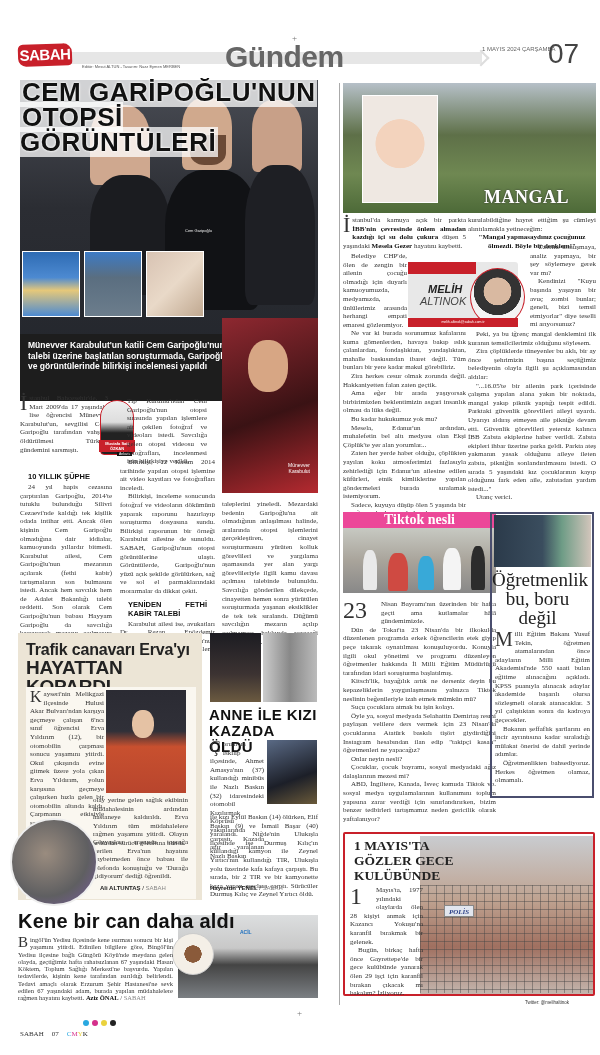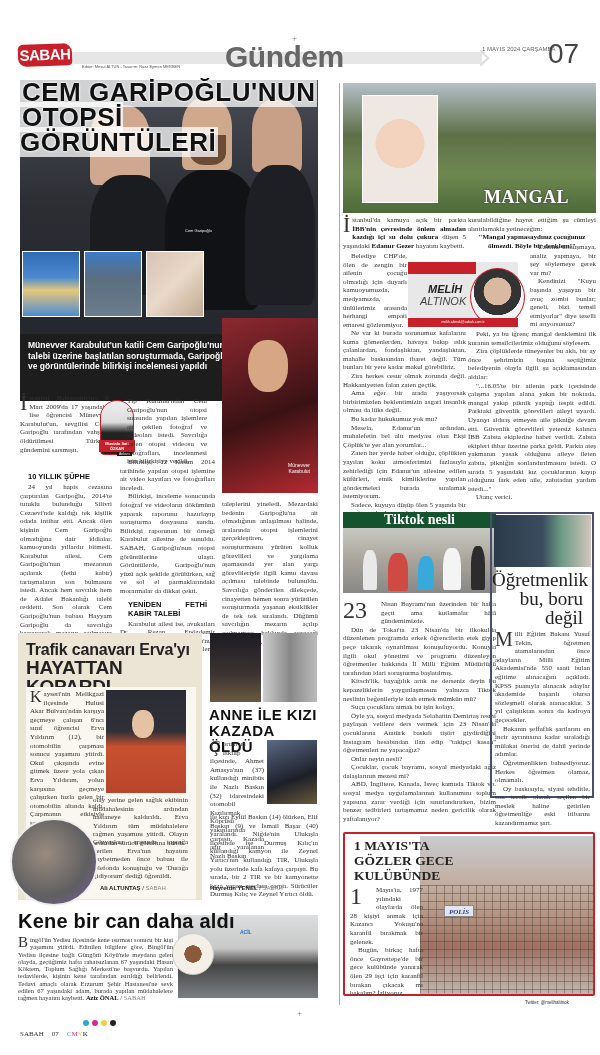--- a/index.html
+++ b/index.html
@@ -55,29 +55,29 @@
 #m-col2c{left:468px;top:330px;width:128px}
 #melih-box{left:408px;top:262px;width:110px;height:56px;background:#e8e8e8;border-radius:3px}
 #melih-red{left:408px;top:262px;width:68px;height:12px;background:#c8202a}
 #melih-name1{left:428px;top:283px;font:italic bold 11px "Liberation Sans",sans-serif;color:#222}
 #melih-name2{left:420px;top:295px;font:italic 11px "Liberation Sans",sans-serif;color:#444}
 #melih-mail{left:408px;top:318px;width:110px;height:9px;background:#c8202a;color:#fff;font:3.5px/9px "Liberation Sans",sans-serif;text-align:center}
 #melih-face{left:470px;top:268px;width:55px;height:58px;border-radius:50%;border:1.5px solid #c8202a;background:radial-gradient(circle at 50% 40%,#d9b9a1 0 32%,#333 33% 55%,#f4f4f4 56%)}
 #left-rule{left:339px;top:83px;width:1px;height:922px;background:#aaa}
 
 
-#tt-head{left:343px;top:512px;width:153px;height:16px;background:#14532d;color:#fff;font:bold 14px/16px "Liberation Serif",serif;text-align:center}
+#tt-head{left:343px;top:512px;width:153px;height:16px;background:#ec4899;color:#fff;font:bold 14px/16px "Liberation Serif",serif;text-align:center}
 #tt-photo{left:343px;top:528px;width:153px;height:65px;background:linear-gradient(180deg,#c7c9c2 0%,#a9a49b 50%,#888 100%)}
 #tt-text{left:343px;top:600px;width:153px}
 .bignum{float:left;font:24px/20px "Liberation Serif",serif;margin-right:14px;color:#333}
 
 
 #teach-box{left:490px;top:512px;width:104px;height:286px;border:2px solid #4a4e6e}
 #teach-photo{left:494px;top:515px;width:97px;height:52px;background:linear-gradient(90deg,#2b3a4a 0%,#3a4d5e 50%,#6e9c86 70%,#d2c5bb 100%)}
-#teach-h{left:492px;top:570px;width:91px;font:19px/19px "Liberation Serif",serif;color:#222;text-align:right}
+#teach-h{left:492px;top:570px;width:91px;font:19px/19px "Liberation Serif",serif;color:#222;text-align:center}
 #teach-text{left:495px;top:630px;width:95px}
 
 
 #may-box{left:343px;top:832px;width:252px;height:164px;border:2px solid #c8202a;border-radius:2px}
 #may-photo{left:420px;top:836px;width:173px;height:158px;background:linear-gradient(180deg,#c9ccd0 0%,#bfa391 40%,#a07060 70%,#c4b6ae 100%)}
 #may-fence{left:420px;top:885px;width:173px;height:108px;background-image:linear-gradient(90deg,rgba(70,70,70,.45) 1px,transparent 1px),linear-gradient(rgba(70,70,70,.45) 1px,transparent 1px);background-size:8px 8px}
 #may-polis{left:444px;top:905px;width:30px;height:12px;background:#e2e6ee;color:#2a3f87;font:italic bold 7px/12px "Liberation Serif",serif;text-align:center;border:1px solid #888}
 #may-h{left:354px;top:838px;font:bold 13.5px/15px "Liberation Serif",serif;color:#222}
 #may-text{left:350px;top:886px;width:73px}
 #twitter{left:525px;top:1000px;font:4.5px "Liberation Sans",sans-serif;color:#333}
@@ -167,21 +167,21 @@
   <div class="sub">YENİDEN FETHİ KABİR TALEBİ</div>
   <p class="ind">Karabulut ailesi ise, avukatları Dr. Rezan Epözdemir aracılığıyla, Garipoğlu'nun mezarında fethi kabir işlemi yapılması</p>
 </div>
 <div class="abs body-text" id="col3">taleplerini yineledi. Mezardaki bedenin Garipoğlu'na ait olmadığının anlaşılması halinde, aralarında otopsi işlemlerini gerçekleştiren, cinayet soruşturmasını yürüten kolluk görevlileri ve yargılama aşamasında yer alan yargı görevlileriyle ilgili kamu davası açılması talebinde bulunuldu. Savcılığa gönderilen dilekçede, cinayetten hemen sonra yürütülen soruşturmada yaşanan eksiklikler de tek tek sıralandı. Düğümü savcılığın mezarın açılıp açılmaması hakkında vereceği karar çözecek.</div>
 
 <div class="abs" id="left-rule"></div>
 <div class="abs" id="mangal-photo"></div>
 <div class="abs" id="kid"></div>
 <div class="abs" id="mangal-title">MANGAL</div>
 <div class="abs body-text" id="m-col1">
-  <span class="dropcap">İ</span><span>stanbul'da kamuya açık bir parkta </span><b>İBB'nin çevresinde önlem almadan kazdığı içi su dolu çukura</b><span> düşen 5 yaşındaki </span><b>Edanur Gezer</b><span> hayatını kaybetti.</span>
+  <span class="dropcap">İ</span><span>stanbul'da kamuya açık bir parkta </span><b>İBB'nin çevresinde önlem almadan kazdığı içi su dolu çukura</b><span> düşen 5 yaşındaki </span><b>Mesela Gezer</b><span> hayatını kaybetti.</span>
 </div>
 <div class="abs body-text" id="m-col1b" style="top:252px">
   <p class="ind">Belediye CHP'de, ölen de zengin bir ailenin çocuğu olmadığı için duyarlı kamuoyumuzda, medyamızda, ünlülerimiz arasında herhangi empati emaresi gözlenmiyor.</p>
 </div>
 <div class="abs body-text" id="m-col1c">
   <p class="ind">Ne var ki burada sorunumuz kafalarını kuma gömenlerden, havaya bakıp ıslık çalanlardan, fondaşlıktan, yandaşlıktan, mahalle baskısından ibaret değil. Tüm bunları bir yere kadar makul görebiliriz.</p>
   <p class="ind">Zira herkes cesur olmak zorunda değil. Hakkaniyetten falan zaten geçtik.</p>
   <p class="ind">Ama eğer bir arada yaşıyorsak birbirimizden beklentimizin asgari insanlık olması da lüks değil.</p>
   <p class="ind">Bu kadar hukukumuz yok mu?</p>
   <p class="ind">Mesela, Edanur'un ardından, muhalefetin bel altı medyası olan Ekşi Çöplük'te yer alan yorumlar...</p>
@@ -228,21 +228,20 @@
   <p class="ind">ABD, İngiltere, Kanada, İsveç kamuda Tiktok vb. sosyal medya uygulamalarının kullanımını toplum yapısına zarar verdiği için sınırlandırırken, bizim benzer tedbirleri tartışmamız neden gericilik olarak yaftalanıyor?</p>
 </div>
 
 <div class="abs" id="teach-box"></div>
 <div class="abs" id="teach-photo"></div>
 <div class="abs" id="teach-h">Öğretmenlik bu, boru değil</div>
 <div class="abs body-text" id="teach-text">
   <span class="dropcap" style="font-size:20px">M</span><span>illi Eğitim Bakanı Yusuf Tekin, öğretmen atamalarından önce adayların Milli Eğitim Akademisi'nde 550 saati bulan eğitime alınacağını açıkladı. KPSS puanıyla alınacak adaylar akademide başarılı olursa sözleşmeli olarak atanacaklar. 3 yıl çalıştıktan sonra da kadroya geçecekler.</span>
   <p class="ind">Bakanın şeffaflık şartlarını en incir ayrıntısına kadar sıraladığı mülakat önerisi de dahil yerinde adımlar.</p>
   <p class="ind">Öğretmenlikten bahsediyoruz. Herkes öğretmen olamaz, olmamalı.</p>
-  <p class="ind">Oy baskısıyla, siyasi tehditle, son tercih olarak seçilen bir meslek haline getirilen öğretmenliğe eski itibarını kazandırmamız şart.</p>
 </div>
 
 <div class="abs" id="may-box"></div>
 <div class="abs" id="may-photo"></div>
 <div class="abs" id="may-fence"></div>
 <div class="abs" id="may-polis">POLİS</div>
 <div class="abs" id="may-h">
   <span>1 MAYIS'TA</span><br>
   <span>GÖZLER GECE</span><br>
   <span>KULÜBÜNDE</span>

